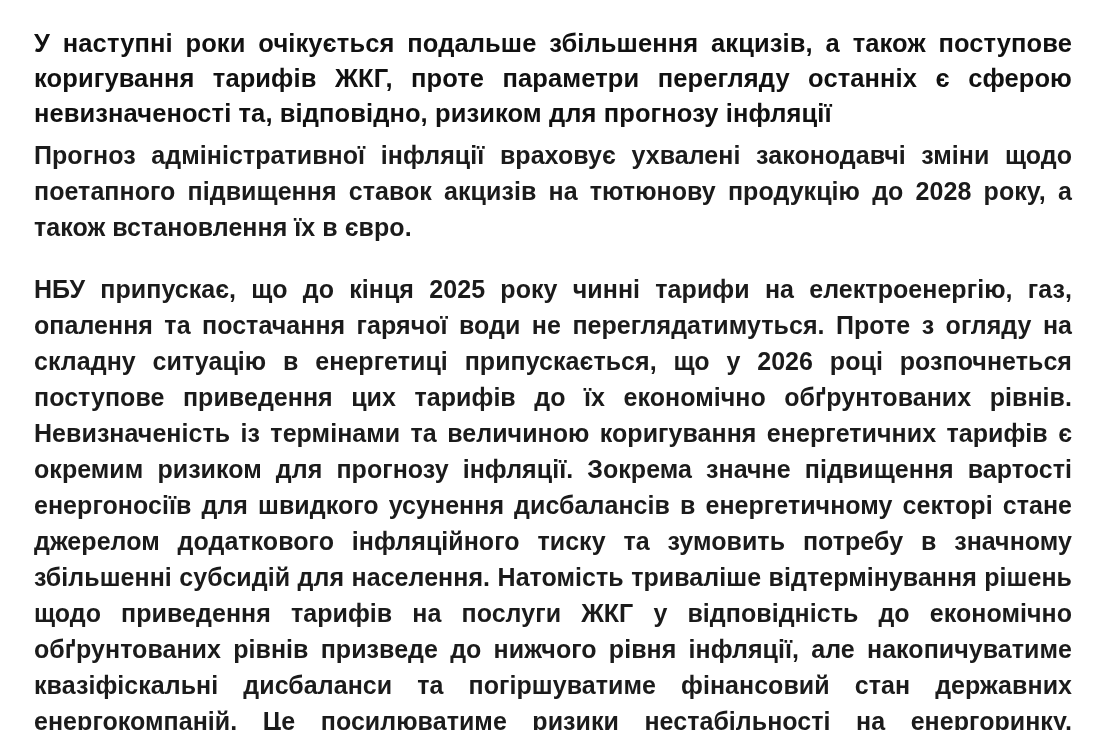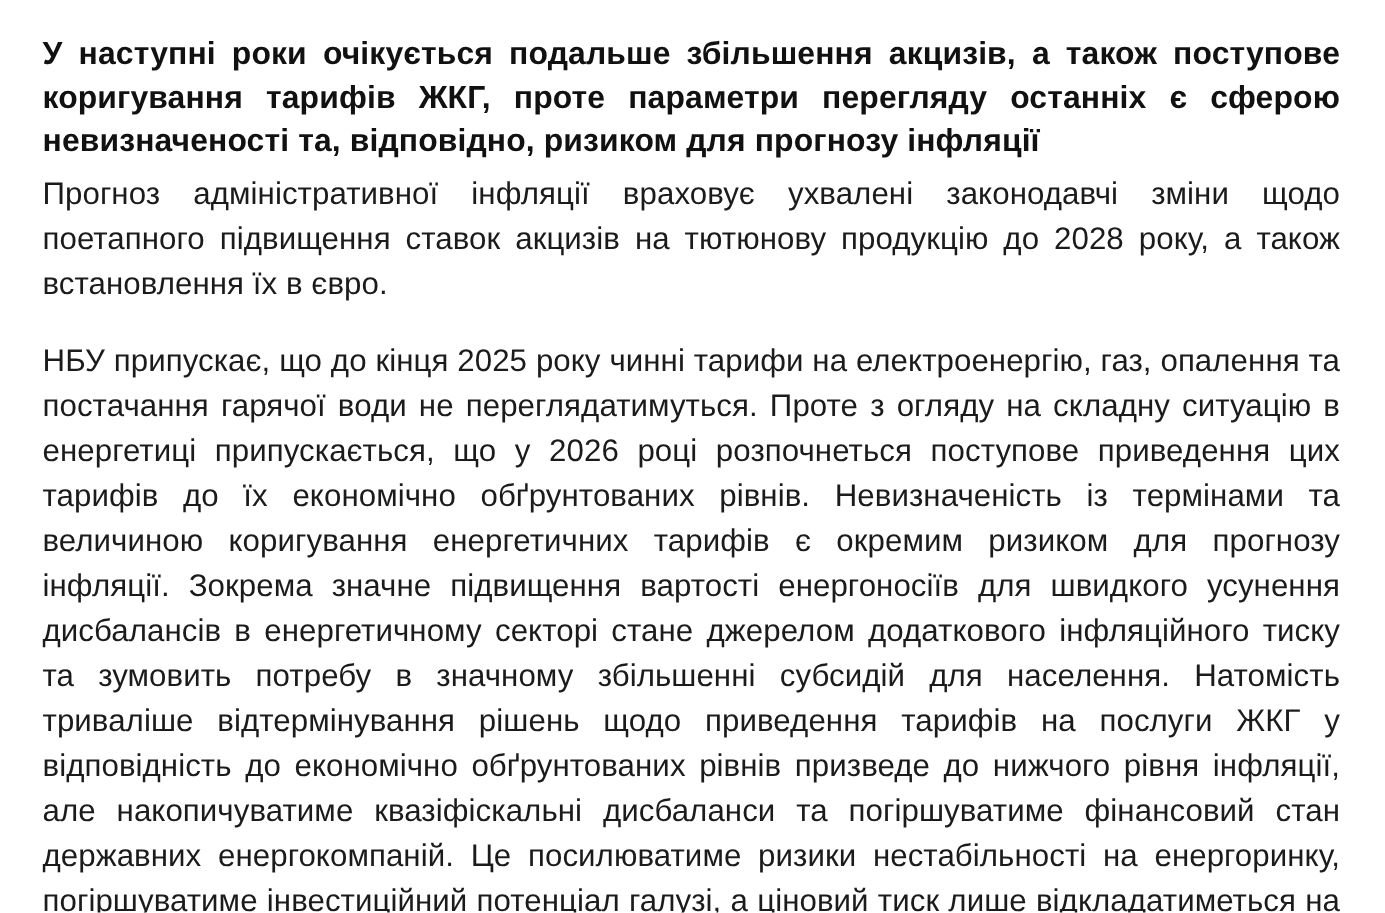--- a/index.html
+++ b/index.html
@@ -27,21 +27,21 @@
     font-weight: bold;
     text-align: justify;
     text-align-last: left;
     color: #111111;
     margin: 0 0 6px 0;
     letter-spacing: 0.1px;
   }
   .doc-paragraph {
     font-size: 25px;
     line-height: 36px;
-    font-weight: normal;
+    font-weight: bold;
     text-align: justify;
     text-align-last: left;
     color: #1b1b1b;
     margin: 0;
     letter-spacing: 0.05px;
   }
   .para-gap {
     height: 26px;
   }
 </style>

